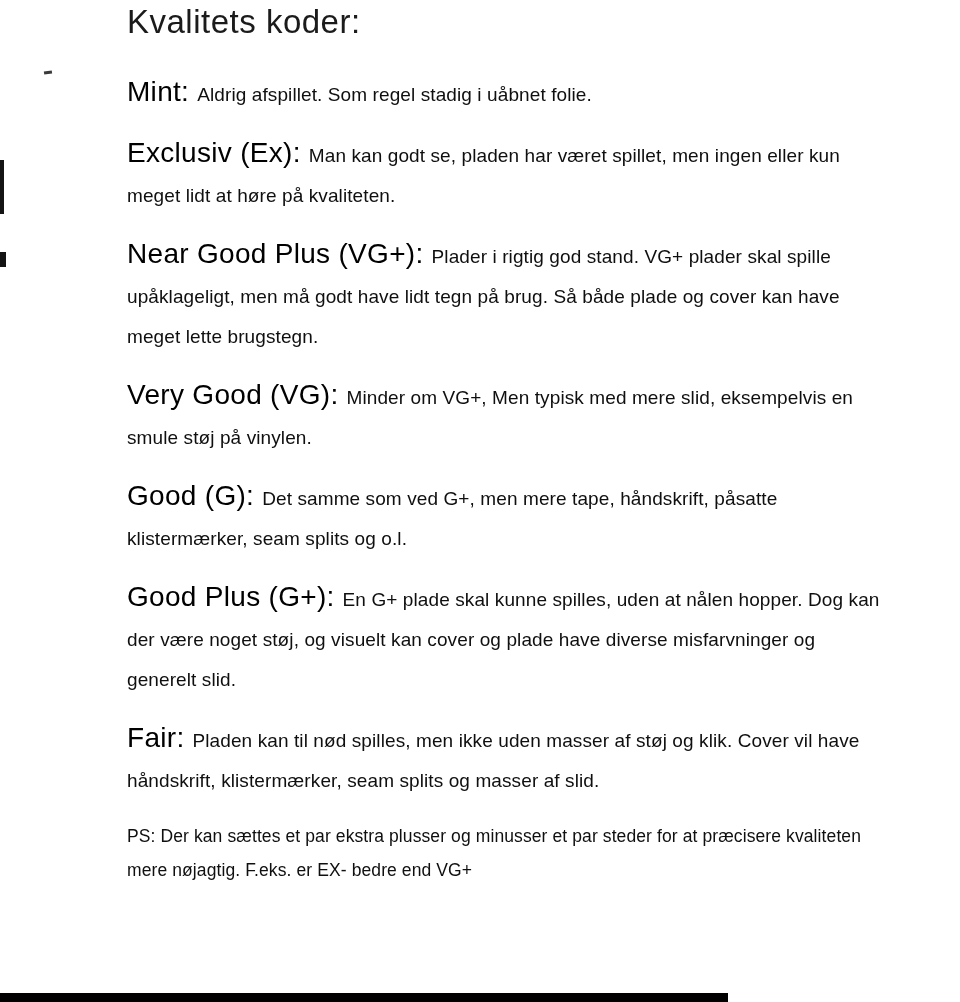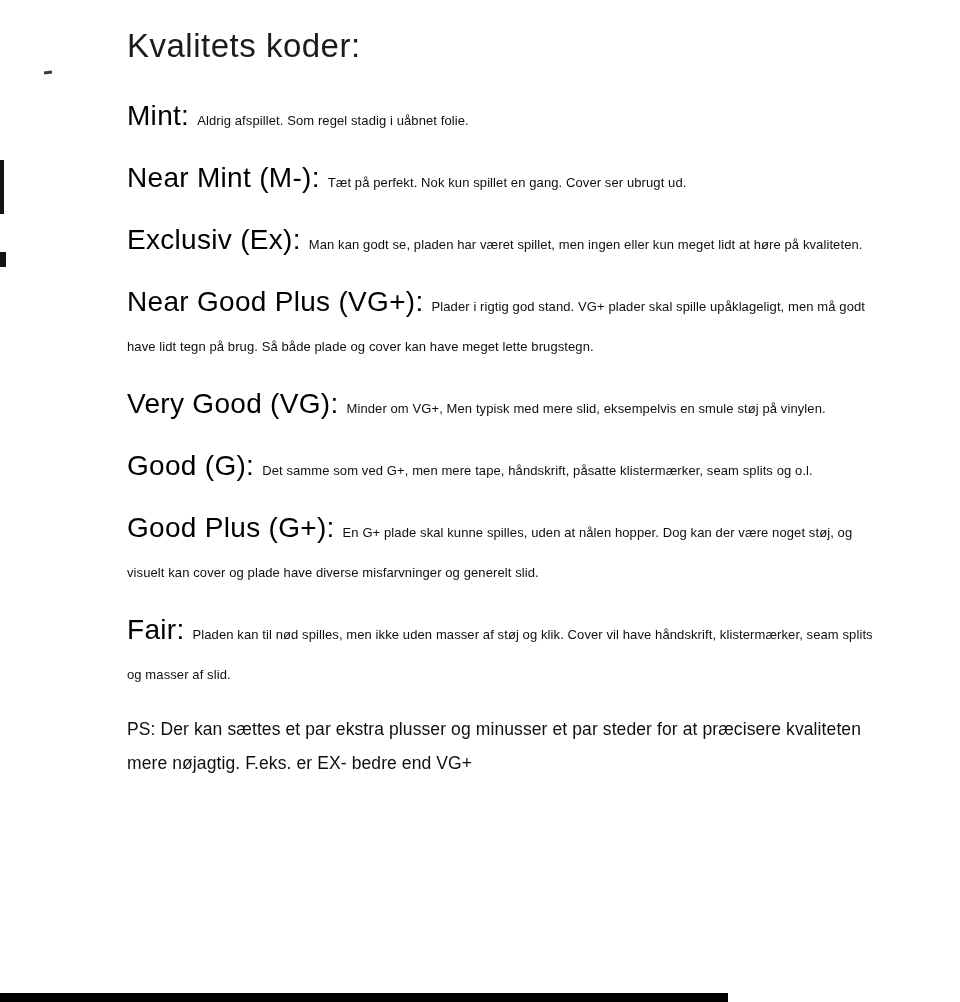--- a/index.html
+++ b/index.html
@@ -10,21 +10,21 @@
   body {
     width: 960px;
     height: 1002px;
     position: relative;
     overflow: hidden;
     font-family: "Liberation Sans", sans-serif;
     color: #161616;
   }
   .page {
     position: absolute;
-    top: 24px;
+    top: 0;
     left: 127px;
     width: 762px;
   }
   .doc-title {
     font-size: 33px;
     font-weight: 500;
     letter-spacing: 0.5px;
     color: #1b1b1b;
     margin: 0 0 28px 0;
     line-height: 44px;
@@ -35,21 +35,21 @@
     color: #121212;
   }
   .term {
     font-size: 28px;
     font-weight: 400;
     letter-spacing: 0.3px;
     color: #000000;
     margin-right: 8px;
   }
   .desc {
-    font-size: 13px;
+    font-size: 19px;
     font-weight: 400;
     color: #0f0f0f;
     letter-spacing: 0.1px;
   }
   .ps-note {
     font-size: 17.5px;
     line-height: 34px;
     color: #0f0f0f;
     letter-spacing: 0.1px;
   }
@@ -67,23 +67,20 @@
 <body>
 
 <div class="page">
 
   <h1 class="doc-title">Kvalitets koder:</h1>
 
   <p class="entry">
     <span class="term">Mint:</span><span class="desc">Aldrig afspillet. Som regel stadig i uåbnet folie.</span>
   </p>
 
-  <p class="entry">
-    <span class="term">Near Mint (M-):</span><span class="desc">Tæt på perfekt. Nok kun spillet en gang. Cover ser ubrugt ud.</span>
-  </p>
 
   <p class="entry">
     <span class="term">Exclusiv (Ex):</span><span class="desc">Man kan godt se, pladen har været spillet, men ingen eller kun meget lidt at høre på kvaliteten.</span>
   </p>
 
   <p class="entry">
     <span class="term">Near Good Plus (VG+):</span><span class="desc">Plader i rigtig god stand. VG+ plader skal spille upåklageligt, men må godt have lidt tegn på brug. Så både plade og cover kan have meget lette brugstegn.</span>
   </p>
 
   <p class="entry">

